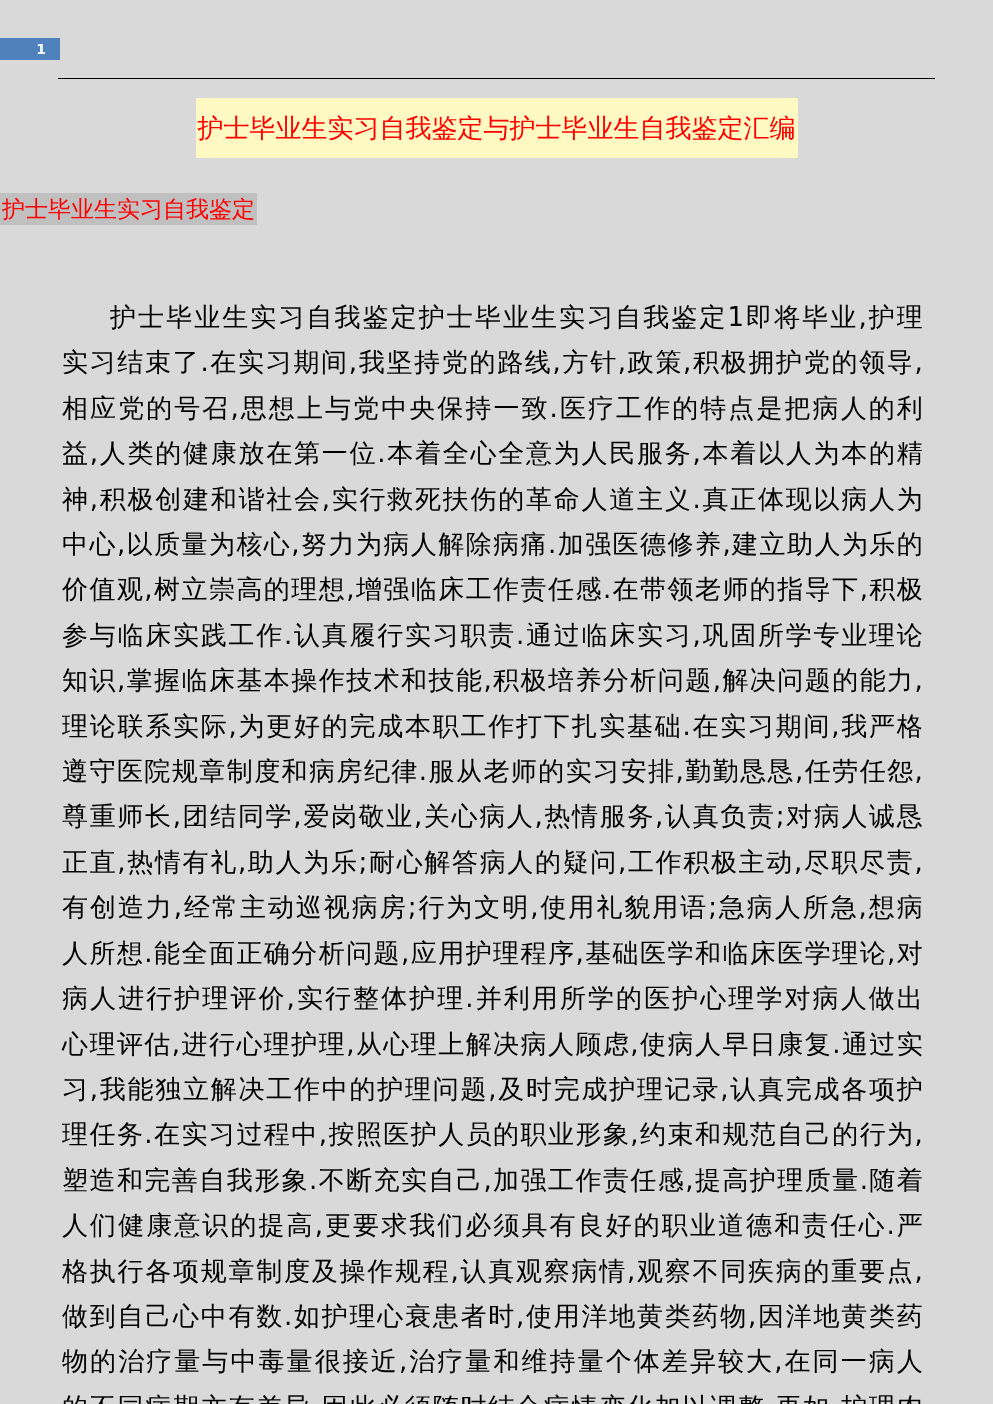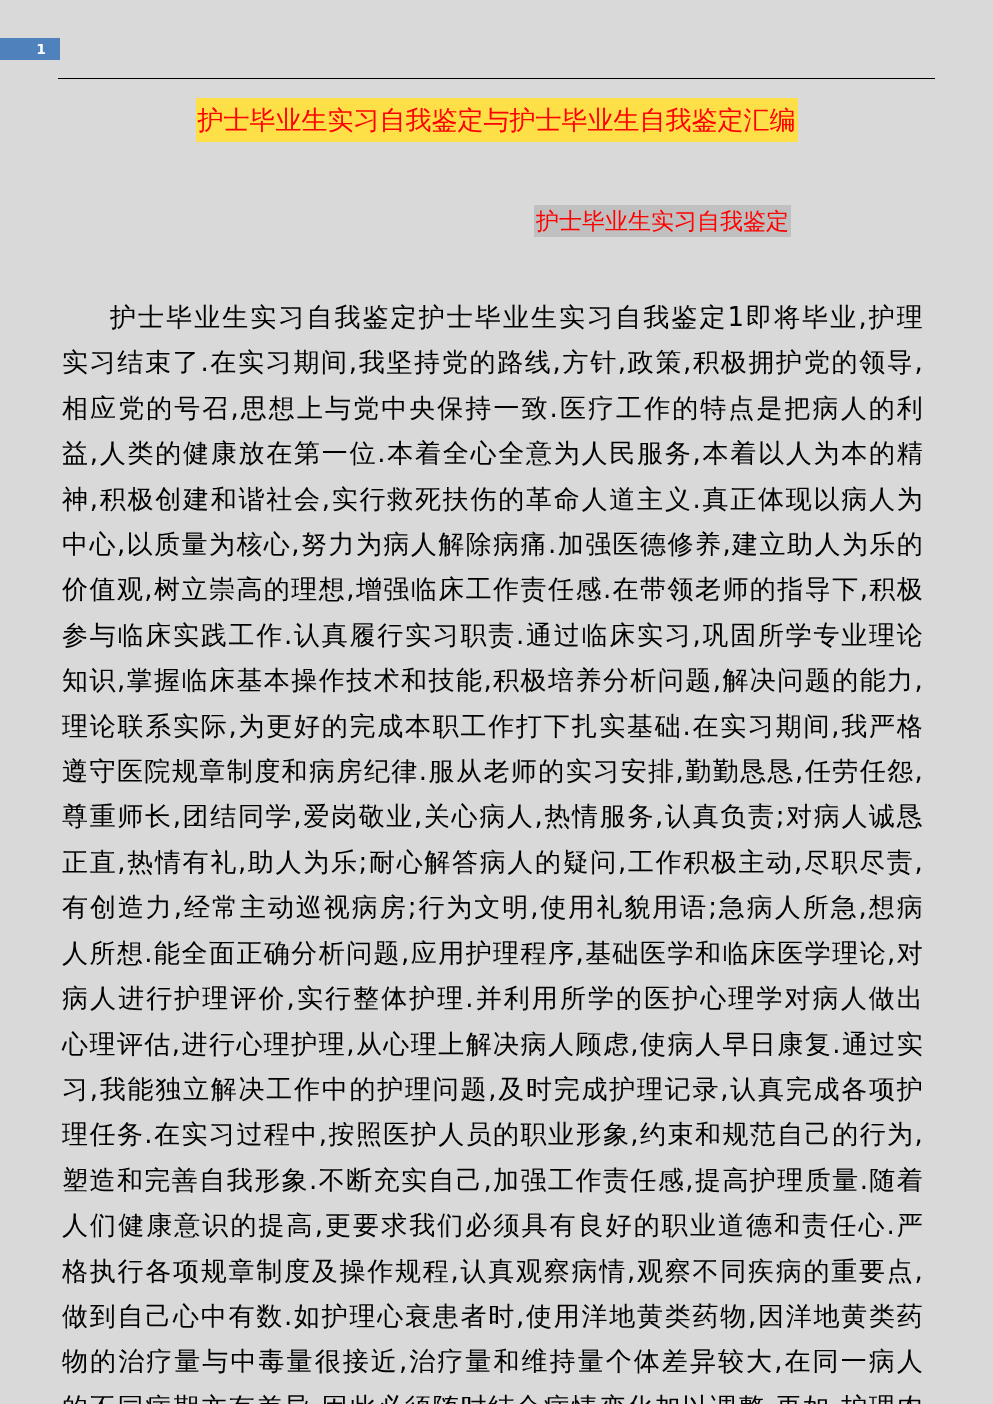--- a/index.html
+++ b/index.html
@@ -40,34 +40,34 @@
     }
     .main-title-wrap {
       position: absolute;
       left: 0;
       top: 98px;
       width: 993px;
       text-align: center;
     }
     .main-title {
       display: inline-block;
-      background: #fde047;
+      background: #fef9c3;
       color: #ff0000;
       font-family: "DejaVu Serif", serif;
       font-size: 26px;
       line-height: 36px;
-      padding: 4px 2px;
+      padding: 12px 2px;
       letter-spacing: 0px;
     }
     .sub-title-wrap {
       position: absolute;
       left: 0;
-      top: 205px;
+      top: 193px;
       width: 791px;
-      text-align: right;
+      text-align: left;
     }
     .sub-title {
       display: inline-block;
       background: #c0c0c0;
       color: #ff0000;
       font-family: "DejaVu Serif", serif;
       font-size: 23px;
       line-height: 32px;
       padding: 0 2px;
     }

